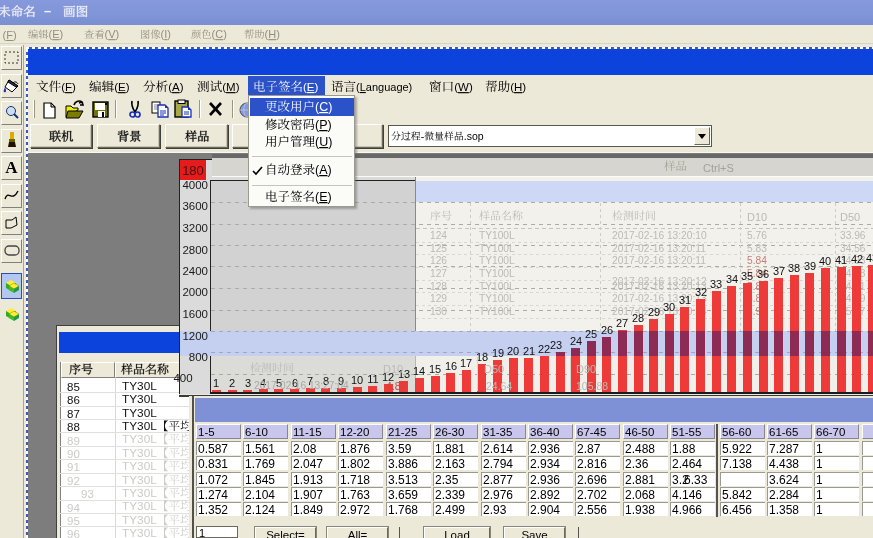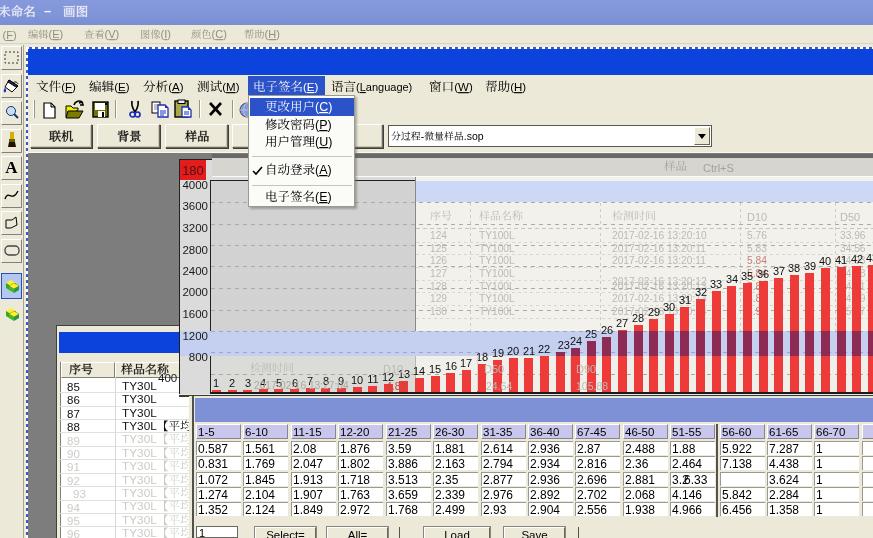--- a/index.html
+++ b/index.html
@@ -368,21 +368,21 @@
     </svg>
     <div style="position:absolute;left:0px;top:95px;width:129px;height:1px;background:#E0E0DC"></div>
     <div style="position:absolute;left:7px;top:97px;font:11.5px Liberation Sans;color:#CBCBC6">92</div>
     <svg style="position:absolute;left:62px;top:95.6px;overflow:visible" width="72" height="14" fill="#CBCBC6">
       <text x="0.0" y="10.2" font-family="Liberation Sans" font-size="11.8px" fill="#CBCBC6">TY30L</text>
       <use href="#u3010" transform="translate(34.8,0) scale(0.0116)"></use>
       <use href="#u5E73" transform="translate(46.4,0) scale(0.0116)"></use>
       <use href="#u5747" transform="translate(58.0,0) scale(0.0116)"></use>
     </svg>
     <div style="position:absolute;left:0px;top:108px;width:129px;height:1px;background:#E0E0DC"></div>
-    <div style="position:absolute;left:13px;top:110px;font:11.5px Liberation Sans;color:#CBCBC6">93</div>
+    <div style="position:absolute;left:21px;top:110px;font:11.5px Liberation Sans;color:#CBCBC6">93</div>
     <svg style="position:absolute;left:62px;top:109.0px;overflow:visible" width="72" height="14" fill="#CBCBC6">
       <text x="0.0" y="10.2" font-family="Liberation Sans" font-size="11.8px" fill="#CBCBC6">TY30L</text>
       <use href="#u3010" transform="translate(34.8,0) scale(0.0116)"></use>
       <use href="#u5E73" transform="translate(46.4,0) scale(0.0116)"></use>
       <use href="#u5747" transform="translate(58.0,0) scale(0.0116)"></use>
     </svg>
     <div style="position:absolute;left:0px;top:122px;width:129px;height:1px;background:#E0E0DC"></div>
     <div style="position:absolute;left:7px;top:124px;font:11.5px Liberation Sans;color:#CBCBC6">94</div>
     <svg style="position:absolute;left:62px;top:122.4px;overflow:visible" width="72" height="14" fill="#CBCBC6">
       <text x="0.0" y="10.2" font-family="Liberation Sans" font-size="11.8px" fill="#CBCBC6">TY30L</text>
@@ -420,21 +420,21 @@
 <div style="position:absolute;left:180px;top:163px;width:26px;text-align:center;font:13px Liberation Sans;color:#4A1010">180</div>
 <div style="position:absolute;left:158px;top:179px;width:50px;text-align:right;font:11.5px Liberation Sans;color:#1A1A1A">4000</div>
 <div style="position:absolute;left:158px;top:200px;width:50px;text-align:right;font:11.5px Liberation Sans;color:#1A1A1A">3600</div>
 <div style="position:absolute;left:158px;top:222px;width:50px;text-align:right;font:11.5px Liberation Sans;color:#1A1A1A">3200</div>
 <div style="position:absolute;left:158px;top:244px;width:50px;text-align:right;font:11.5px Liberation Sans;color:#1A1A1A">2800</div>
 <div style="position:absolute;left:158px;top:265px;width:50px;text-align:right;font:11.5px Liberation Sans;color:#1A1A1A">2400</div>
 <div style="position:absolute;left:158px;top:286px;width:50px;text-align:right;font:11.5px Liberation Sans;color:#1A1A1A">2000</div>
 <div style="position:absolute;left:158px;top:308px;width:50px;text-align:right;font:11.5px Liberation Sans;color:#1A1A1A">1600</div>
 <div style="position:absolute;left:158px;top:330px;width:50px;text-align:right;font:11.5px Liberation Sans;color:#1A1A1A">1200</div>
 <div style="position:absolute;left:158px;top:351px;width:50px;text-align:right;font:11.5px Liberation Sans;color:#1A1A1A">800</div>
-<div style="position:absolute;left:158px;top:372px;width:50px;text-align:left;font:11.5px Liberation Sans;color:#1A1A1A">400</div>
+<div style="position:absolute;left:158px;top:372px;width:50px;text-align:center;font:11.5px Liberation Sans;color:#1A1A1A">400</div>
 <div style="position:absolute;left:211px;top:202px;width:662px;height:1px;background:repeating-linear-gradient(90deg,#ACACA7 0 4px,transparent 4px 8px)"></div>
 <div style="position:absolute;left:211px;top:224px;width:662px;height:1px;background:repeating-linear-gradient(90deg,#ACACA7 0 4px,transparent 4px 8px)"></div>
 <div style="position:absolute;left:211px;top:245px;width:662px;height:1px;background:repeating-linear-gradient(90deg,#ACACA7 0 4px,transparent 4px 8px)"></div>
 <div style="position:absolute;left:211px;top:266px;width:662px;height:1px;background:repeating-linear-gradient(90deg,#ACACA7 0 4px,transparent 4px 8px)"></div>
 <div style="position:absolute;left:211px;top:288px;width:662px;height:1px;background:repeating-linear-gradient(90deg,#ACACA7 0 4px,transparent 4px 8px)"></div>
 <div style="position:absolute;left:211px;top:310px;width:662px;height:1px;background:repeating-linear-gradient(90deg,#ACACA7 0 4px,transparent 4px 8px)"></div>
 <div style="position:absolute;left:211px;top:331px;width:662px;height:1px;background:repeating-linear-gradient(90deg,#9FA8C0 0 4px,transparent 4px 8px)"></div>
 <div style="position:absolute;left:211px;top:352px;width:662px;height:1px;background:repeating-linear-gradient(90deg,#9FA8C0 0 4px,transparent 4px 8px)"></div>
 <div style="position:absolute;left:211px;top:374px;width:662px;height:1px;background:repeating-linear-gradient(90deg,#ACACA7 0 4px,transparent 4px 8px)"></div>
 <svg style="position:absolute;left:430px;top:210px;overflow:visible" width="24" height="14" fill="#BBBAB5">
@@ -540,21 +540,21 @@
 <div style="position:absolute;left:472px;top:351px;width:20px;text-align:center;font:11px Liberation Sans;color:#111">18</div>
 <div style="position:absolute;left:493px;top:360px;width:9px;height:33px;background:#EE3A38"></div>
 <div style="position:absolute;left:488px;top:347px;width:20px;text-align:center;font:11px Liberation Sans;color:#111">19</div>
 <div style="position:absolute;left:509px;top:358px;width:9px;height:35px;background:#EE3A38"></div>
 <div style="position:absolute;left:503px;top:345px;width:20px;text-align:center;font:11px Liberation Sans;color:#111">20</div>
 <div style="position:absolute;left:524px;top:358px;width:9px;height:35px;background:#EE3A38"></div>
 <div style="position:absolute;left:519px;top:345px;width:20px;text-align:center;font:11px Liberation Sans;color:#111">21</div>
 <div style="position:absolute;left:540px;top:356px;width:9px;height:37px;background:#EE3A38"></div>
 <div style="position:absolute;left:534px;top:343px;width:20px;text-align:center;font:11px Liberation Sans;color:#111">22</div>
 <div style="position:absolute;left:556px;top:352px;width:9px;height:41px;background:linear-gradient(180deg,#EE3A38 0 0px,#8E2B55 0px 4px,#EE3A38 4px 100%)"></div>
-<div style="position:absolute;left:550px;top:339px;width:20px;text-align:right;font:11px Liberation Sans;color:#111">23</div>
+<div style="position:absolute;left:550px;top:339px;width:20px;text-align:left;font:11px Liberation Sans;color:#111">23</div>
 <div style="position:absolute;left:571px;top:348px;width:9px;height:45px;background:linear-gradient(180deg,#EE3A38 0 0px,#8E2B55 0px 8px,#EE3A38 8px 100%)"></div>
 <div style="position:absolute;left:566px;top:335px;width:20px;text-align:center;font:11px Liberation Sans;color:#111">24</div>
 <div style="position:absolute;left:587px;top:341px;width:9px;height:52px;background:linear-gradient(180deg,#EE3A38 0 0px,#8E2B55 0px 15px,#EE3A38 15px 100%)"></div>
 <div style="position:absolute;left:581px;top:328px;width:20px;text-align:center;font:11px Liberation Sans;color:#111">25</div>
 <div style="position:absolute;left:602px;top:337px;width:9px;height:56px;background:linear-gradient(180deg,#EE3A38 0 0px,#8E2B55 0px 19px,#EE3A38 19px 100%)"></div>
 <div style="position:absolute;left:597px;top:324px;width:20px;text-align:center;font:11px Liberation Sans;color:#111">26</div>
 <div style="position:absolute;left:618px;top:330px;width:9px;height:63px;background:linear-gradient(180deg,#EE3A38 0 1px,#8E2B55 1px 26px,#EE3A38 26px 100%)"></div>
 <div style="position:absolute;left:612px;top:317px;width:20px;text-align:center;font:11px Liberation Sans;color:#111">27</div>
 <div style="position:absolute;left:634px;top:325px;width:9px;height:68px;background:linear-gradient(180deg,#EE3A38 0 6px,#8E2B55 6px 31px,#EE3A38 31px 100%)"></div>
 <div style="position:absolute;left:628px;top:312px;width:20px;text-align:center;font:11px Liberation Sans;color:#111">28</div>

